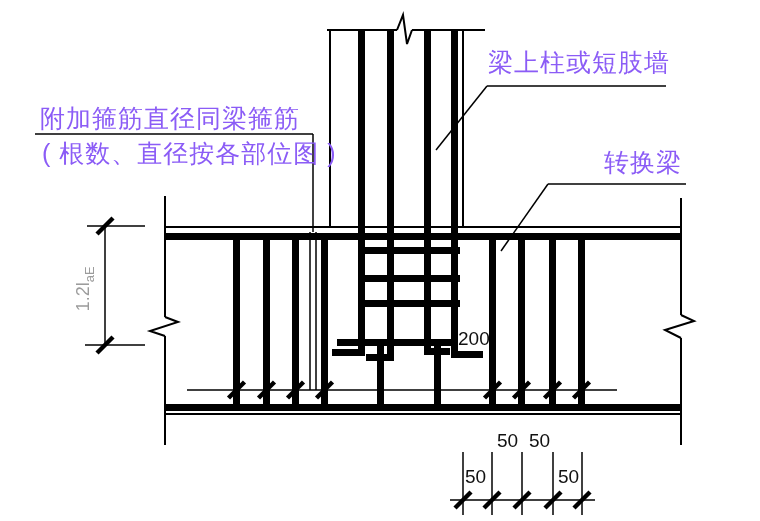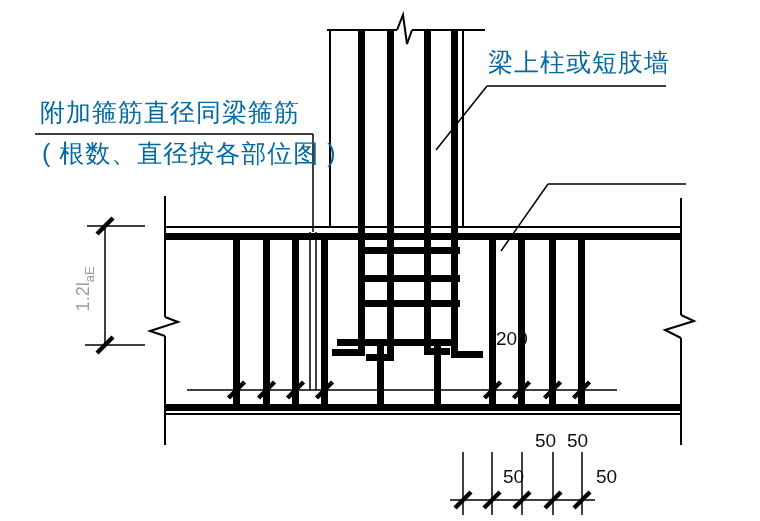--- a/index.html
+++ b/index.html
@@ -8,26 +8,26 @@
     --bg:#ffffff;
   }
   html,body{margin:0;padding:0;}
   body{background:#fff;font-family:"Liberation Sans","DejaVu Sans",sans-serif;}
   .canvas{
     position:relative;width:760px;height:521px;background:var(--bg);
     overflow:hidden;
   }
   .canvas svg{position:absolute;left:0;top:0;}
   .lbl{
-    position:absolute;color:#0369a1;font-size:25px;line-height:1.1;
+    position:absolute;color:#8b5cf6;font-size:25px;line-height:1.1;
     white-space:nowrap;letter-spacing:1px;font-family:"Liberation Sans","DejaVu Sans",sans-serif;
   }
   .dimnum{
     position:absolute;color:#111;font-size:19px;line-height:1;white-space:nowrap;
-    font-family:"Liberation Sans","DejaVu Sans",sans-serif;letter-spacing:0;margin-left:38px;
+    font-family:"Liberation Sans","DejaVu Sans",sans-serif;letter-spacing:0;
   }
   .dim50{width:24px;}
   .anch{
     position:absolute;left:39px;top:278px;width:92px;text-align:center;
     color:var(--dimtext);font-size:18px;line-height:1;
     transform:rotate(-90deg);transform-origin:center center;white-space:nowrap;
   }
   .anch sub{font-size:13px;}
   svg line, svg polyline{stroke:var(--line);}
   svg rect{fill:var(--line);}
@@ -142,26 +142,27 @@
       <line x1="582" y1="452" x2="582" y2="515" stroke-width="1.5"></line>
       <line x1="450" y1="500" x2="595" y2="500" stroke-width="1.5"></line>
       <line x1="455" y1="508" x2="471" y2="492" stroke-width="4.5"></line>
       <line x1="484" y1="508" x2="500" y2="492" stroke-width="4.5"></line>
       <line x1="514" y1="508" x2="530" y2="492" stroke-width="4.5"></line>
       <line x1="545" y1="508" x2="561" y2="492" stroke-width="4.5"></line>
       <line x1="574" y1="508" x2="590" y2="492" stroke-width="4.5"></line>
     </g>
   </svg>
 
-  <span class="lbl" style="left:40px;top:99px;">附加箍筋直径同梁箍筋</span>
+  <span class="lbl" style="left:40px;top:105px;">附加箍筋直径同梁箍筋</span>
 
   <span class="lbl" style="left:30px;top:140px;margin-left:12px;">( 根数、直径按各部位图 )</span>
 
   <span class="lbl" style="left:488px;top:49px;">梁上柱或短肢墙</span>
 
+  <span class="lbl" style="left:604px;top:149px;">转换梁</span>
 
   <span class="anch">
     <span>1.2l</span><sub>aE</sub>
   </span>
 
   <span class="dimnum" style="left:458px;top:329px;">200</span>
 
   <span class="dimnum dim50" style="left:465px;top:467px;">50</span>
   <span class="dimnum dim50" style="left:497px;top:431px;">50</span>
   <span class="dimnum dim50" style="left:529px;top:431px;">50</span>

